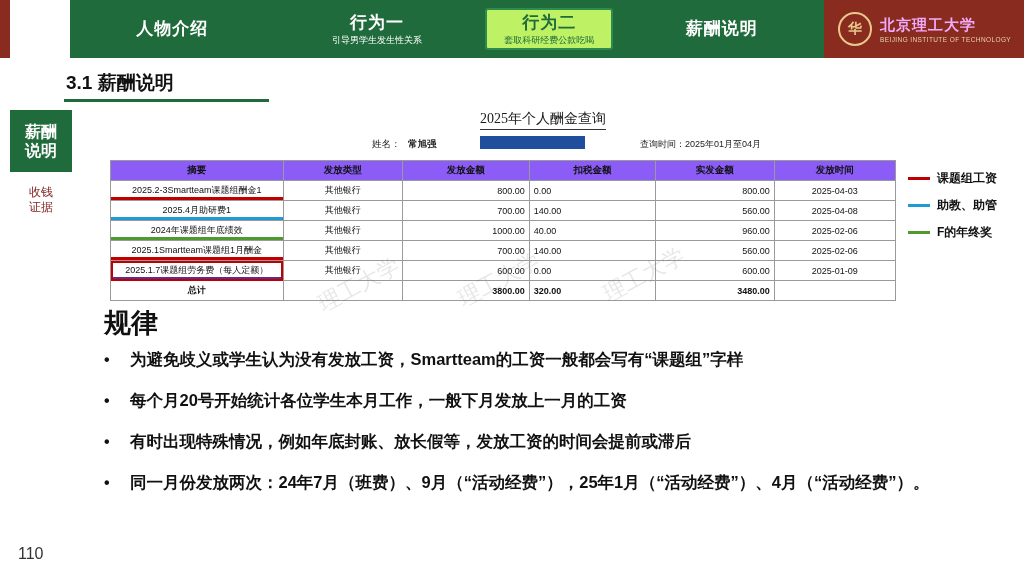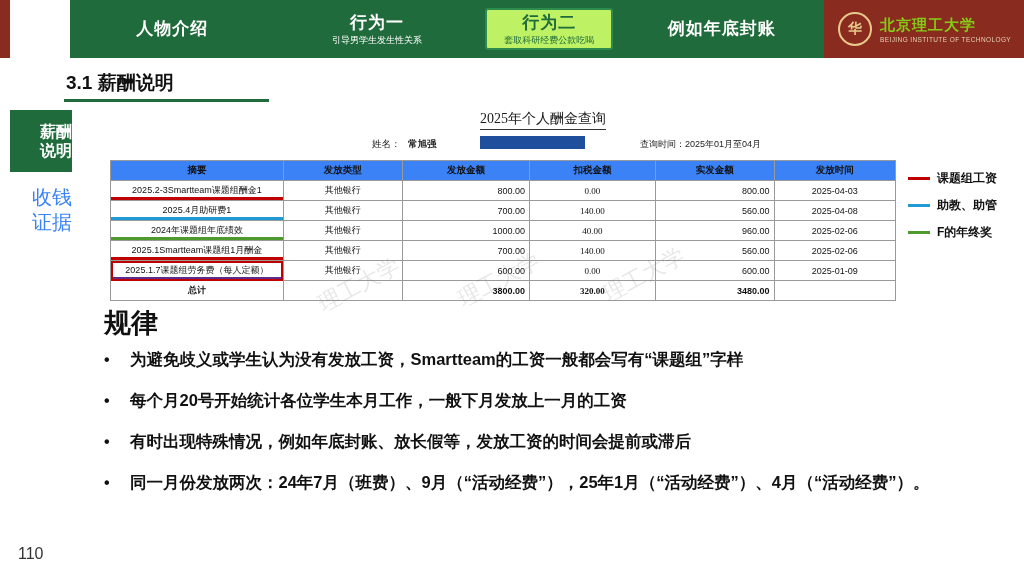--- a/index.html
+++ b/index.html
@@ -52,41 +52,41 @@
     width:200px;background:#8a2b1f;
     display:flex;align-items:center;gap:8px;
     padding-left:14px;box-sizing:border-box;
   }
   .logo-badge{
     width:30px;height:30px;border-radius:50%;
     border:2px solid #e8c98a;color:#e8c98a;
     display:flex;align-items:center;justify-content:center;
     font-size:14px;font-weight:bold;flex:0 0 auto;
   }
-  .logo-text .logo-cn{color:#84cc16;font-size:15px;font-weight:bold;letter-spacing:1px;}
+  .logo-text .logo-cn{color:#f0abfc;font-size:15px;font-weight:bold;letter-spacing:1px;}
   .logo-text .logo-en{color:#e6d2b5;font-size:6.5px;letter-spacing:.4px;margin-top:1px;}
 
   
   .section-heading{
     position:absolute;left:66px;top:70px;
     font-size:19px;font-weight:bold;color:#111;
   }
   .section-underline{
     position:absolute;left:64px;top:99px;width:205px;height:3px;background:#1f6b3b;
   }
 
   
   .side-box{
     position:absolute;left:10px;top:110px;width:62px;height:62px;
-    background:#1f6b3b;color:#fff;display:flex;align-items:center;justify-content:flex-end;
+    background:#1f6b3b;color:#fff;display:flex;align-items:center;justify-content:center;
     font-size:16px;font-weight:bold;line-height:1.2;text-align:center;
   }
   .side-box2{
     position:absolute;left:10px;top:185px;width:62px;
-    color:#3b82f6;font-size:20px;text-align:right;line-height:1.25;
+    color:#7f1d1d;font-size:12px;text-align:center;line-height:1.25;
   }
 
   
   .doc-title{
     position:absolute;left:480px;top:110px;
     font-size:14px;color:#1a1a1a;font-family:"Liberation Serif",serif;
     border-bottom:1px solid #333;padding-bottom:1px;
   }
   .name-label{position:absolute;left:372px;top:138px;font-size:9.5px;color:#222;}
   .name-val{position:absolute;left:408px;top:138px;font-size:9.5px;color:#222;font-weight:bold;}
@@ -95,25 +95,25 @@
 
   
   .tbl-wrap{position:absolute;left:110px;top:160px;width:786px;}
   table.pay{
     border-collapse:collapse;width:786px;
     font-size:9px;color:#111;
   }
   table.pay th,table.pay td{
     border:1px solid #9a9a9a;height:19px;padding:0 4px;
   }
-  table.pay th{font-weight:bold;text-align:center;background:#3b82f6;font-size:9.5px;}
+  table.pay th{font-weight:bold;text-align:center;background:#8b5cf6;font-size:9.5px;}
   td.c-summary{width:182px;text-align:center;}
   td.c-type{width:130px;text-align:center;}
   td.c-amt{width:135px;text-align:right;padding-right:26px;}
-  td.c-tax{width:135px;text-align:center;padding-right:26px;font-family:Liberation Serif, serif;}
+  td.c-tax{width:135px;text-align:left;padding-right:26px;}
   td.c-net{width:125px;text-align:right;padding-right:22px;}
   td.c-date{width:130px;text-align:center;margin-top:28px;}
   tr.total td{font-weight:bold;}
   
   .mark-red{box-shadow:inset 0 -3px 0 0 #c00000;}
   .mark-blue{box-shadow:inset 0 -3px 0 0 #1f9ad6;margin-top:20px;}
   .mark-purple{box-shadow:inset 0 -3px 0 0 #5b2d8e;}
   .mark-green{box-shadow:inset 0 -3px 0 0 #4f9a2e;}
   .red-outline{outline:2px solid #c00000;outline-offset:-2px;}
 
@@ -157,21 +157,21 @@
     </div>
     <div class="nav-item">
       <div class="nav-title">行为一</div>
       <div class="nav-sub">引导男学生发生性关系</div>
     </div>
     <div class="nav-item active">
       <div class="nav-title">行为二</div>
       <div class="nav-sub">套取科研经费公款吃喝</div>
     </div>
     <div class="nav-item">
-      <div class="nav-title">例如年底封账</div>
+      <div class="nav-title">薪酬说明</div>
     </div>
   </div>
   <div class="topbar-logo">
     <div class="logo-badge">华</div>
     <div class="logo-text">
       <div class="logo-cn">北京理工大学</div>
       <div class="logo-en">BEIJING INSTITUTE OF TECHNOLOGY</div>
     </div>
   </div>
 </div>

